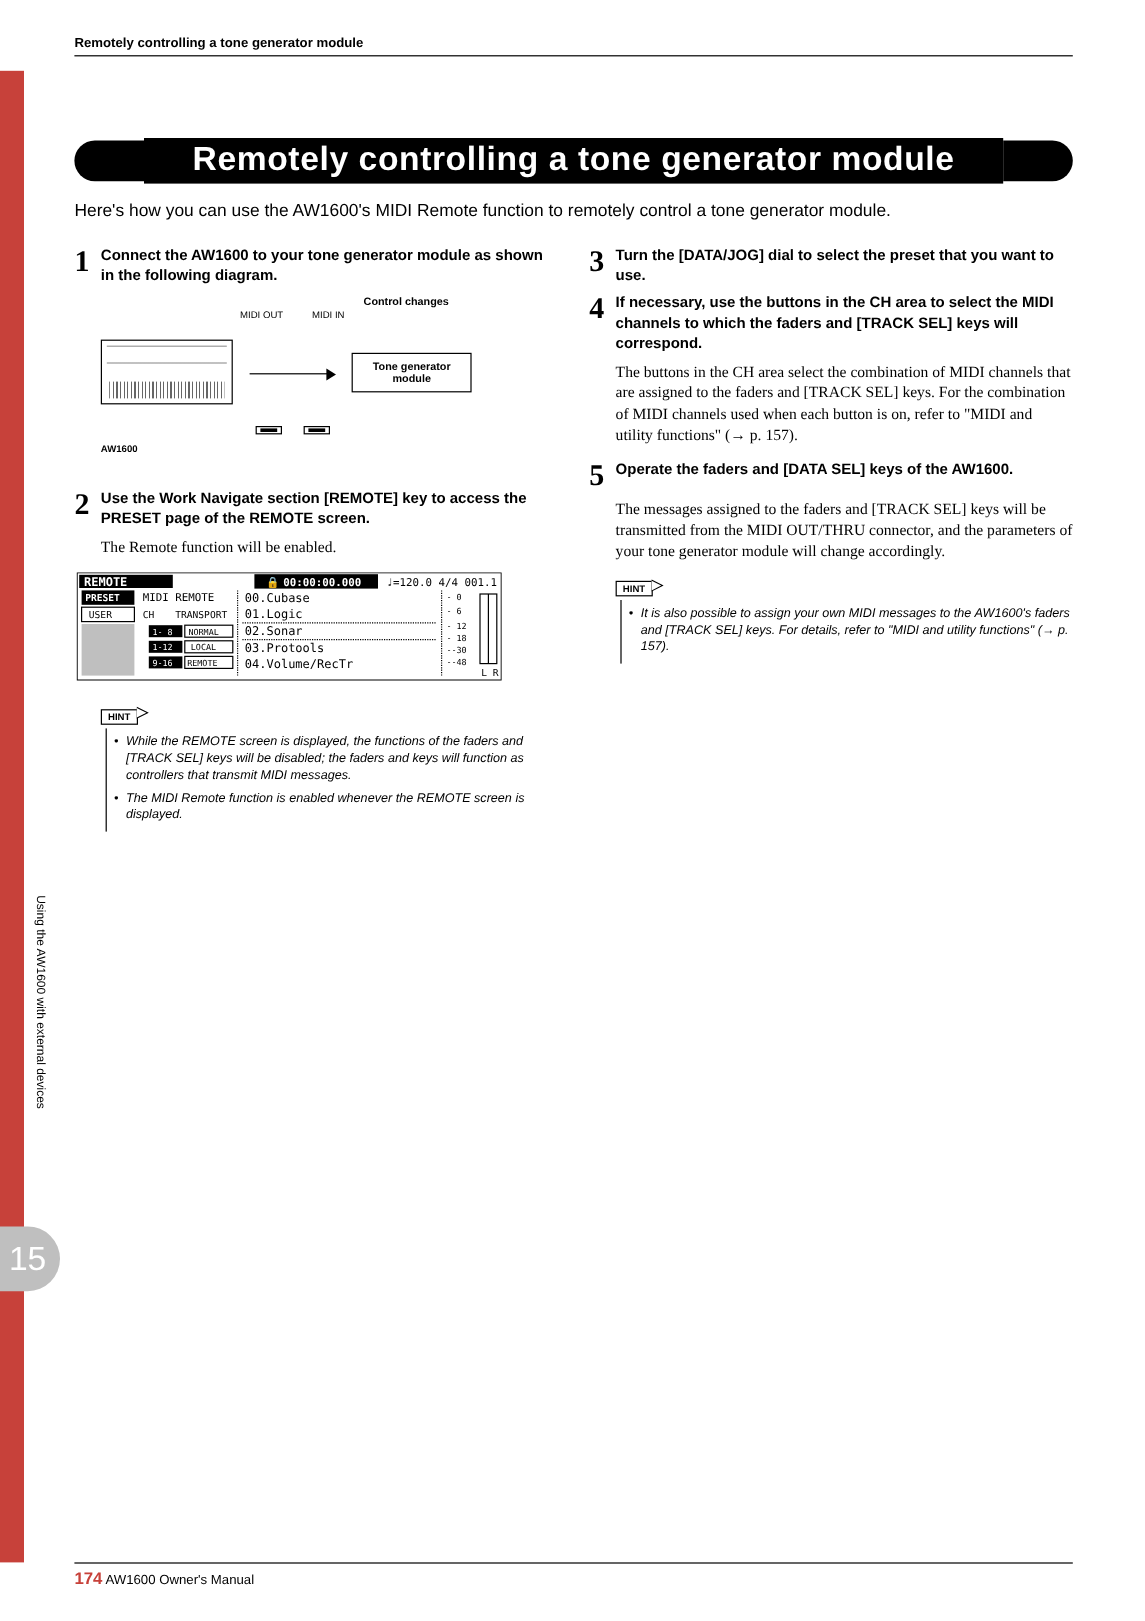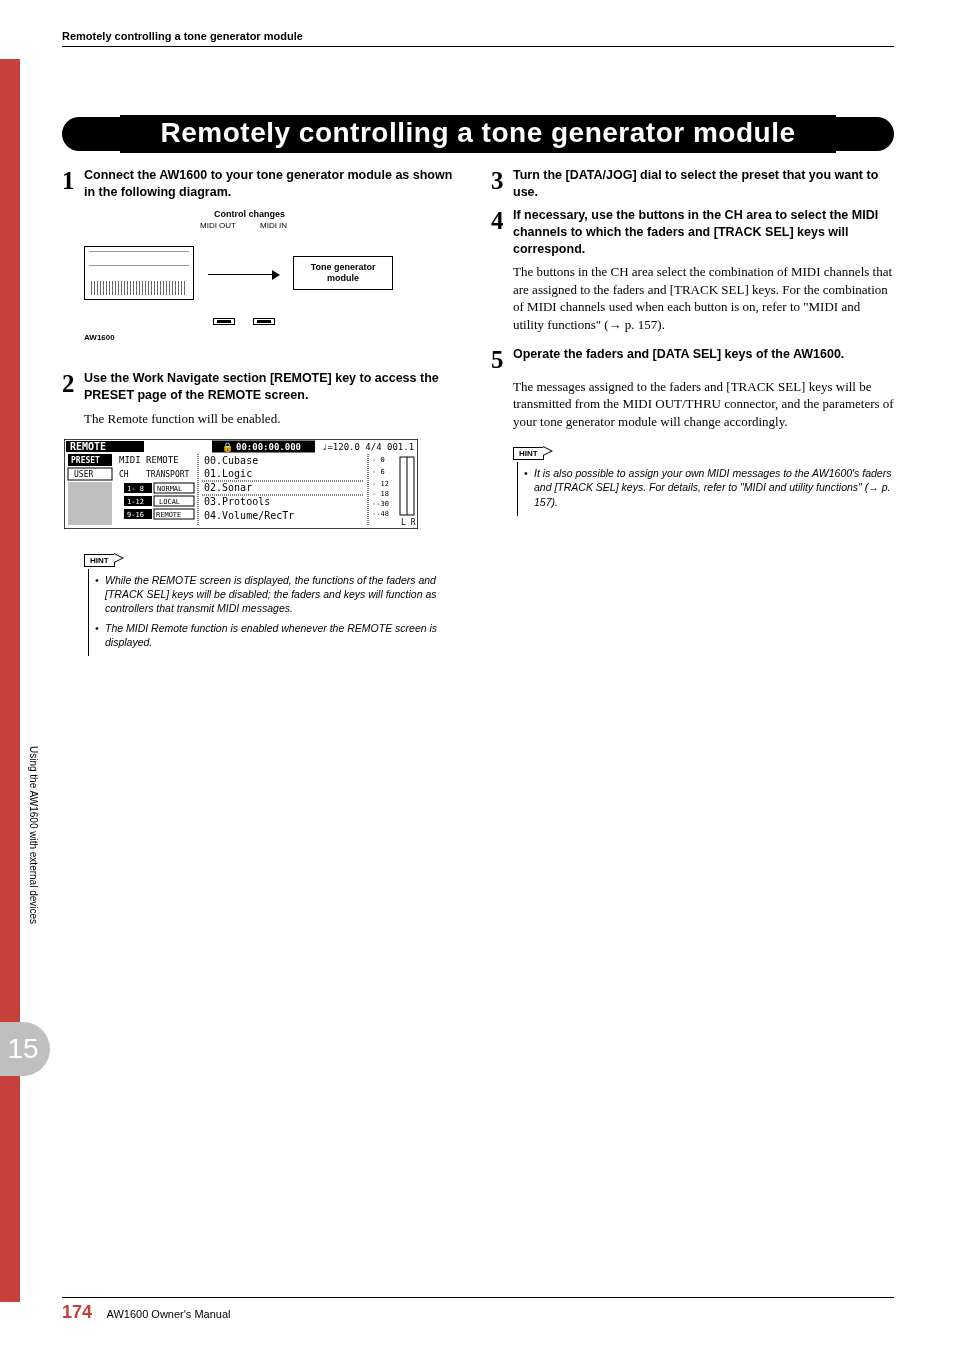--- a/index.html
+++ b/index.html
@@ -99,21 +99,21 @@
     margin-left: 22px;
     margin-bottom: 12px;
   }
   .diagram {
     margin: 8px 0 8px 22px;
     font-size: 8px;
   }
   .cc-label {
     font-size: 9px;
     font-weight: bold;
-    text-align: left;
+    text-align: right;
     width: 160px;
     margin-left: 130px;
     margin-bottom: 2px;
   }
   .diagram-row {
     display: flex;
     align-items: center;
     gap: 6px;
   }
   .device-box {
@@ -287,22 +287,22 @@
     left: 62px;
     bottom: 28px;
     font-size: 11px;
     border-top: 0.5px solid #000;
     width: 832px;
     padding-top: 4px;
   }
   .page-num {
     font-weight: bold;
     color: #c7413a;
-    font-size: 18px;
-    margin-right: 12px;
+    font-size: 14px;
+    margin-right: 0;
   }
 </style>
 </head>
 <body>
 
 <div class="page">
   <div class="red-bar"></div>
 
   <div class="running-head">Remotely controlling a tone generator module</div>
 
@@ -313,20 +313,21 @@
     </div>
   </div>
 
   <div class="main">
     <div class="title-bar">
       <div class="title-cap"></div>
       <div class="title-mid">Remotely controlling a tone generator module</div>
       <div class="title-cap-r"></div>
     </div>
 
+    <p class="intro">Here's how you can use the AW1600's MIDI Remote function to remotely control a tone generator module.</p>
 
     <div class="columns">
 
       <div class="col">
         <div class="step">
           <div class="step-num">1</div>
           <div class="step-head">Connect the AW1600 to your tone generator module as shown in the following diagram.</div>
         </div>
 
         <div class="diagram">

